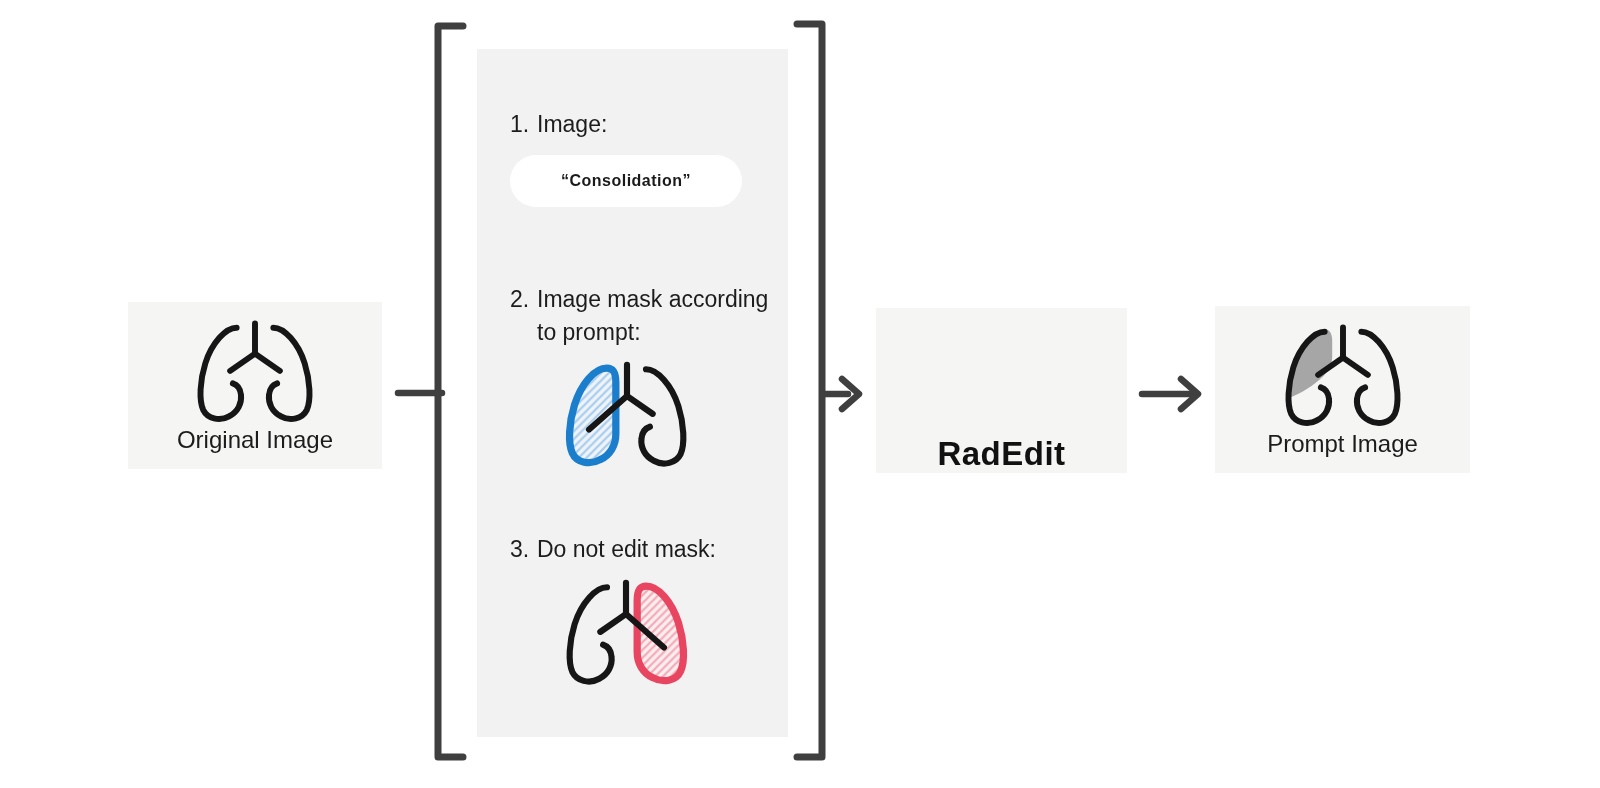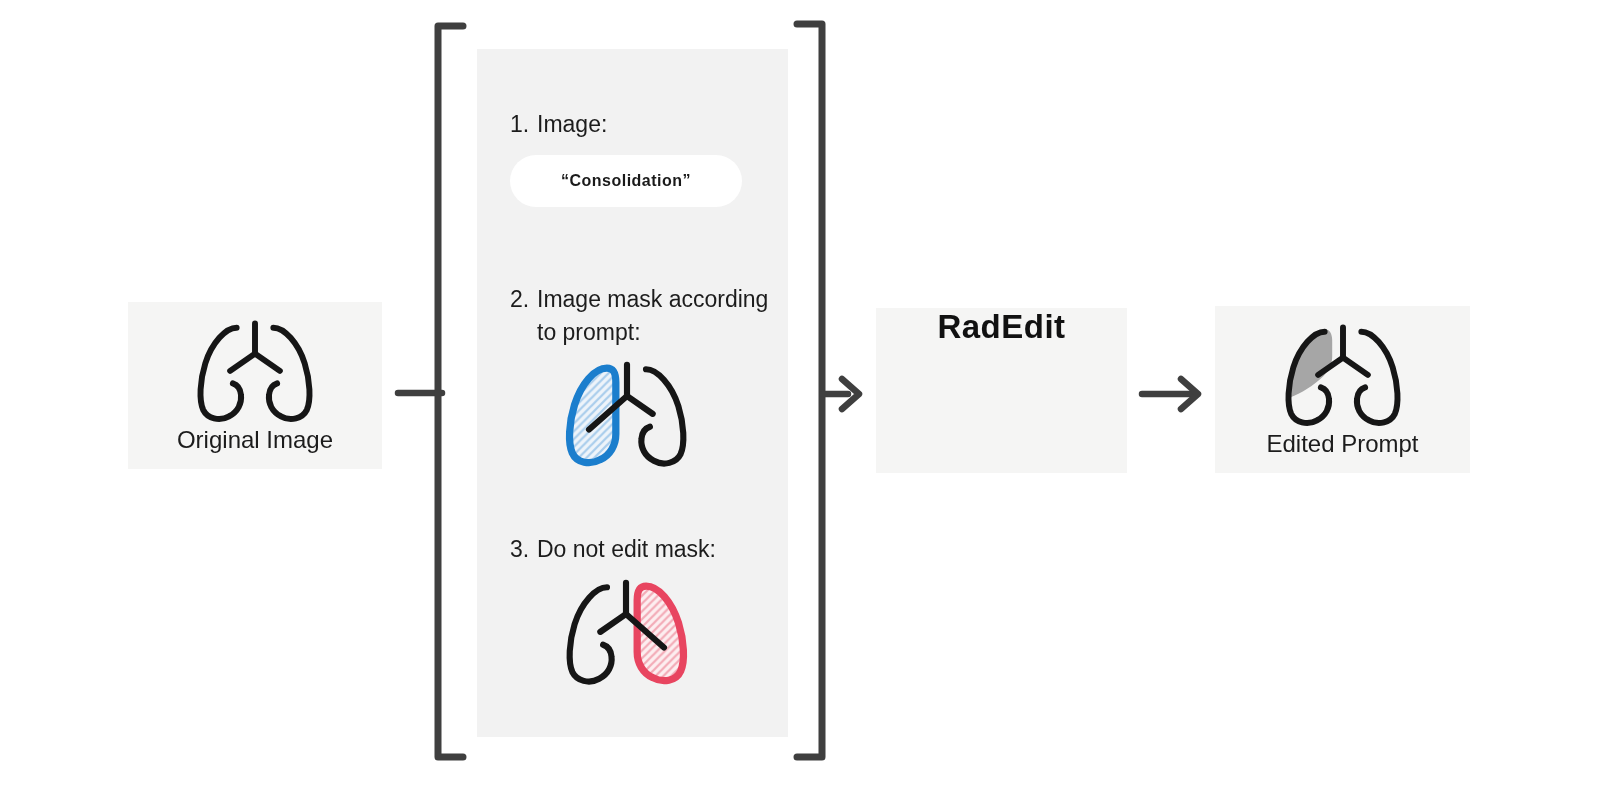--- a/index.html
+++ b/index.html
@@ -10,21 +10,21 @@
   }
   html,body{margin:0;padding:0;}
   body{background:var(--background,#fff);font-family:"Liberation Sans","DejaVu Sans",sans-serif;color:var(--text,#1c1c1c);}
   .canvas{position:relative;width:1600px;height:788px;background:var(--background,#fff);overflow:hidden;}
 
   .box{position:absolute;background:var(--box-bg,#f5f5f4);}
   .box-label{position:absolute;left:0;right:0;bottom:14px;text-align:center;font-size:24px;line-height:30px;color:var(--text,#1c1c1c);}
   .box-icon{position:absolute;top:16px;left:50%;transform:translateX(-50%);}
 
   .box-original{left:128px;top:302px;width:254px;height:167px;}
-  .box-model{left:876px;top:308px;width:251px;height:165px;display:flex;align-items:flex-start;justify-content:center;}
+  .box-model{left:876px;top:308px;width:251px;height:165px;display:flex;align-items:flex-end;justify-content:center;}
   .model-label{font-size:33px;font-weight:bold;letter-spacing:.5px;color:#111;}
   .box-edited{left:1215px;top:306px;width:255px;height:167px;}
 
   .panel{position:absolute;left:477px;top:49px;width:311px;height:688px;background:var(--panel-bg,#f2f2f2);}
   .step{position:absolute;left:33px;display:flex;font-size:23px;line-height:33px;color:var(--text,#1c1c1c);}
   .step-num{flex:0 0 27px;}
   .step-1{top:59px;}
   .step-2{top:234px;}
   .step-3{top:484px;}
   .pill{position:absolute;left:33px;top:106px;width:232px;height:52px;background:var(--pill-bg,#fff);border-radius:26px;
@@ -151,16 +151,16 @@
     <svg class="box-icon" viewBox="0 0 120 100" width="130" height="108">
       <path class="blob-gray" d="M43 7 C33 8 20 23 14 43 C10 54 9 64 11 70 C21 66 33 59 42 50 C47 45 50 39 50 32 L50 17 C50 10 47 6 43 7 Z"></path>
       <g class="ink">
         <path d="M60 5 L60 33"></path>
         <path d="M60 33 L37 49"></path>
         <path d="M60 33 L83 49"></path>
         <path d="M43 9 C33 9 20 23 14 42 C9 58 8 76 12 85 C16 93 27 96 36 91 C44 87 48 79 47 71 C46.5 66 44 62 39.5 60.5"></path>
         <path d="M77 9 C87 9 100 23 106 42 C111 58 112 76 108 85 C104 93 93 96 84 91 C76 87 72 79 73 71 C73.5 66 76 62 80.5 60.5"></path>
       </g>
     </svg>
-    <div class="box-label">Edited Prompt</div>
+    <div class="box-label">Prompt Image</div>
   </div>
 
 </div>
 
 </body></html>

